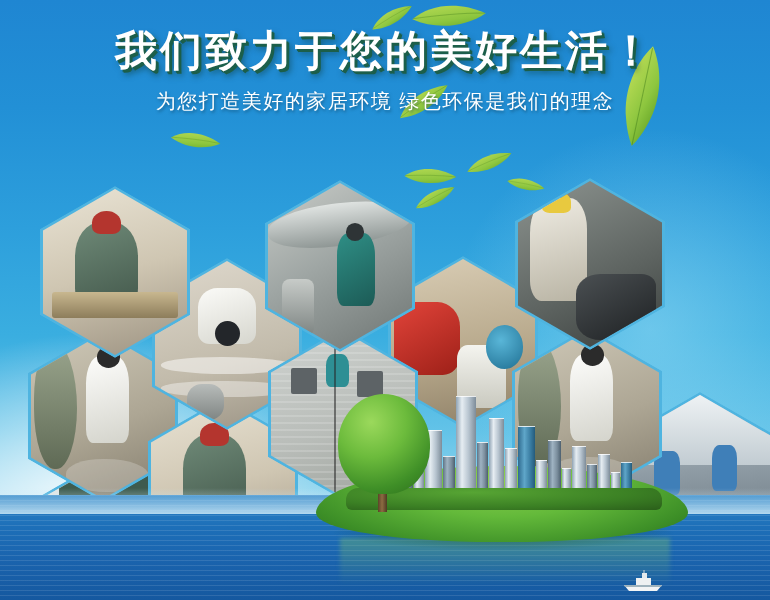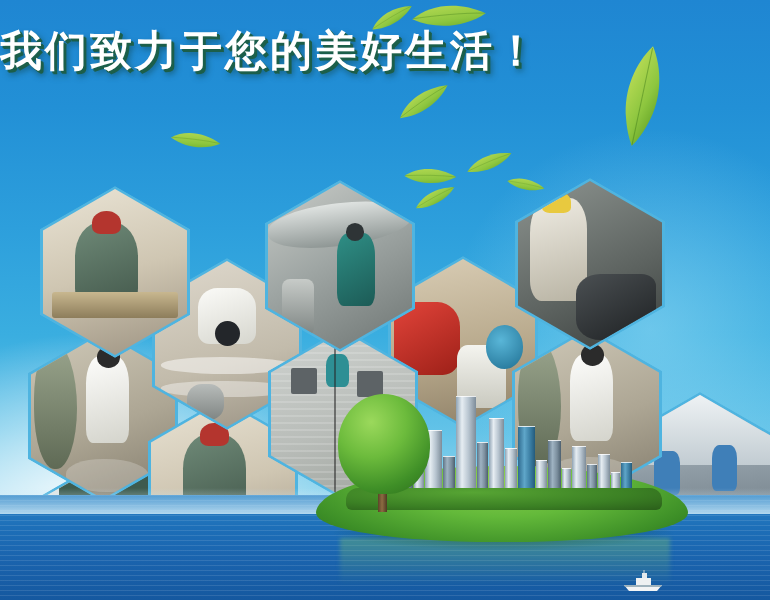--- a/index.html
+++ b/index.html
@@ -53,21 +53,21 @@
     background:
       radial-gradient(ellipse 150px 52px at 8% 96%, rgba(255,255,255,.98), rgba(255,255,255,0) 70%),
       radial-gradient(ellipse 190px 60px at 30% 104%, rgba(255,255,255,.85), rgba(255,255,255,0) 72%),
       radial-gradient(ellipse 130px 44px at 52% 100%, rgba(255,255,255,.7), rgba(255,255,255,0) 72%);
   }
 
   
   .head-wrap {
     position: absolute;
     left: 0; right: 0; top: 28px;
-    text-align: left;
+    text-align: center;
     z-index: 40;
   }
   .headline {
     margin: 0;
     font-size: 42px;
     font-weight: bold;
     color: #ffffff;
     letter-spacing: 3px;
     line-height: 1.1;
     text-shadow:
@@ -218,20 +218,21 @@
 
 <div class="banner">
 
   <div class="sky-base"></div>
   <div class="sky-glow-r"></div>
   <div class="sky-glow-l"></div>
   <div class="cloud-band"></div>
 
   <div class="head-wrap">
     <h1 class="headline">我们致力于您的美好生活！</h1>
+    <p class="subhead">为您打造美好的家居环境 绿色环保是我们的理念</p>
   </div>
 
   <div id="leaf-layer">
       <div class="leaf" style="left: 370px; top: 8px; transform: rotate(-18deg);"><svg viewBox="0 0 100 40" width="46" height="20">
           <defs>
             <linearGradient id="lgflat4620" x1="0" y1="0" x2="1" y2="1">
               <stop offset="0%" stop-color="#c3e05a"></stop>
               <stop offset="60%" stop-color="#8dc63f"></stop>
               <stop offset="100%" stop-color="#5d9e22"></stop>
             </linearGradient>

